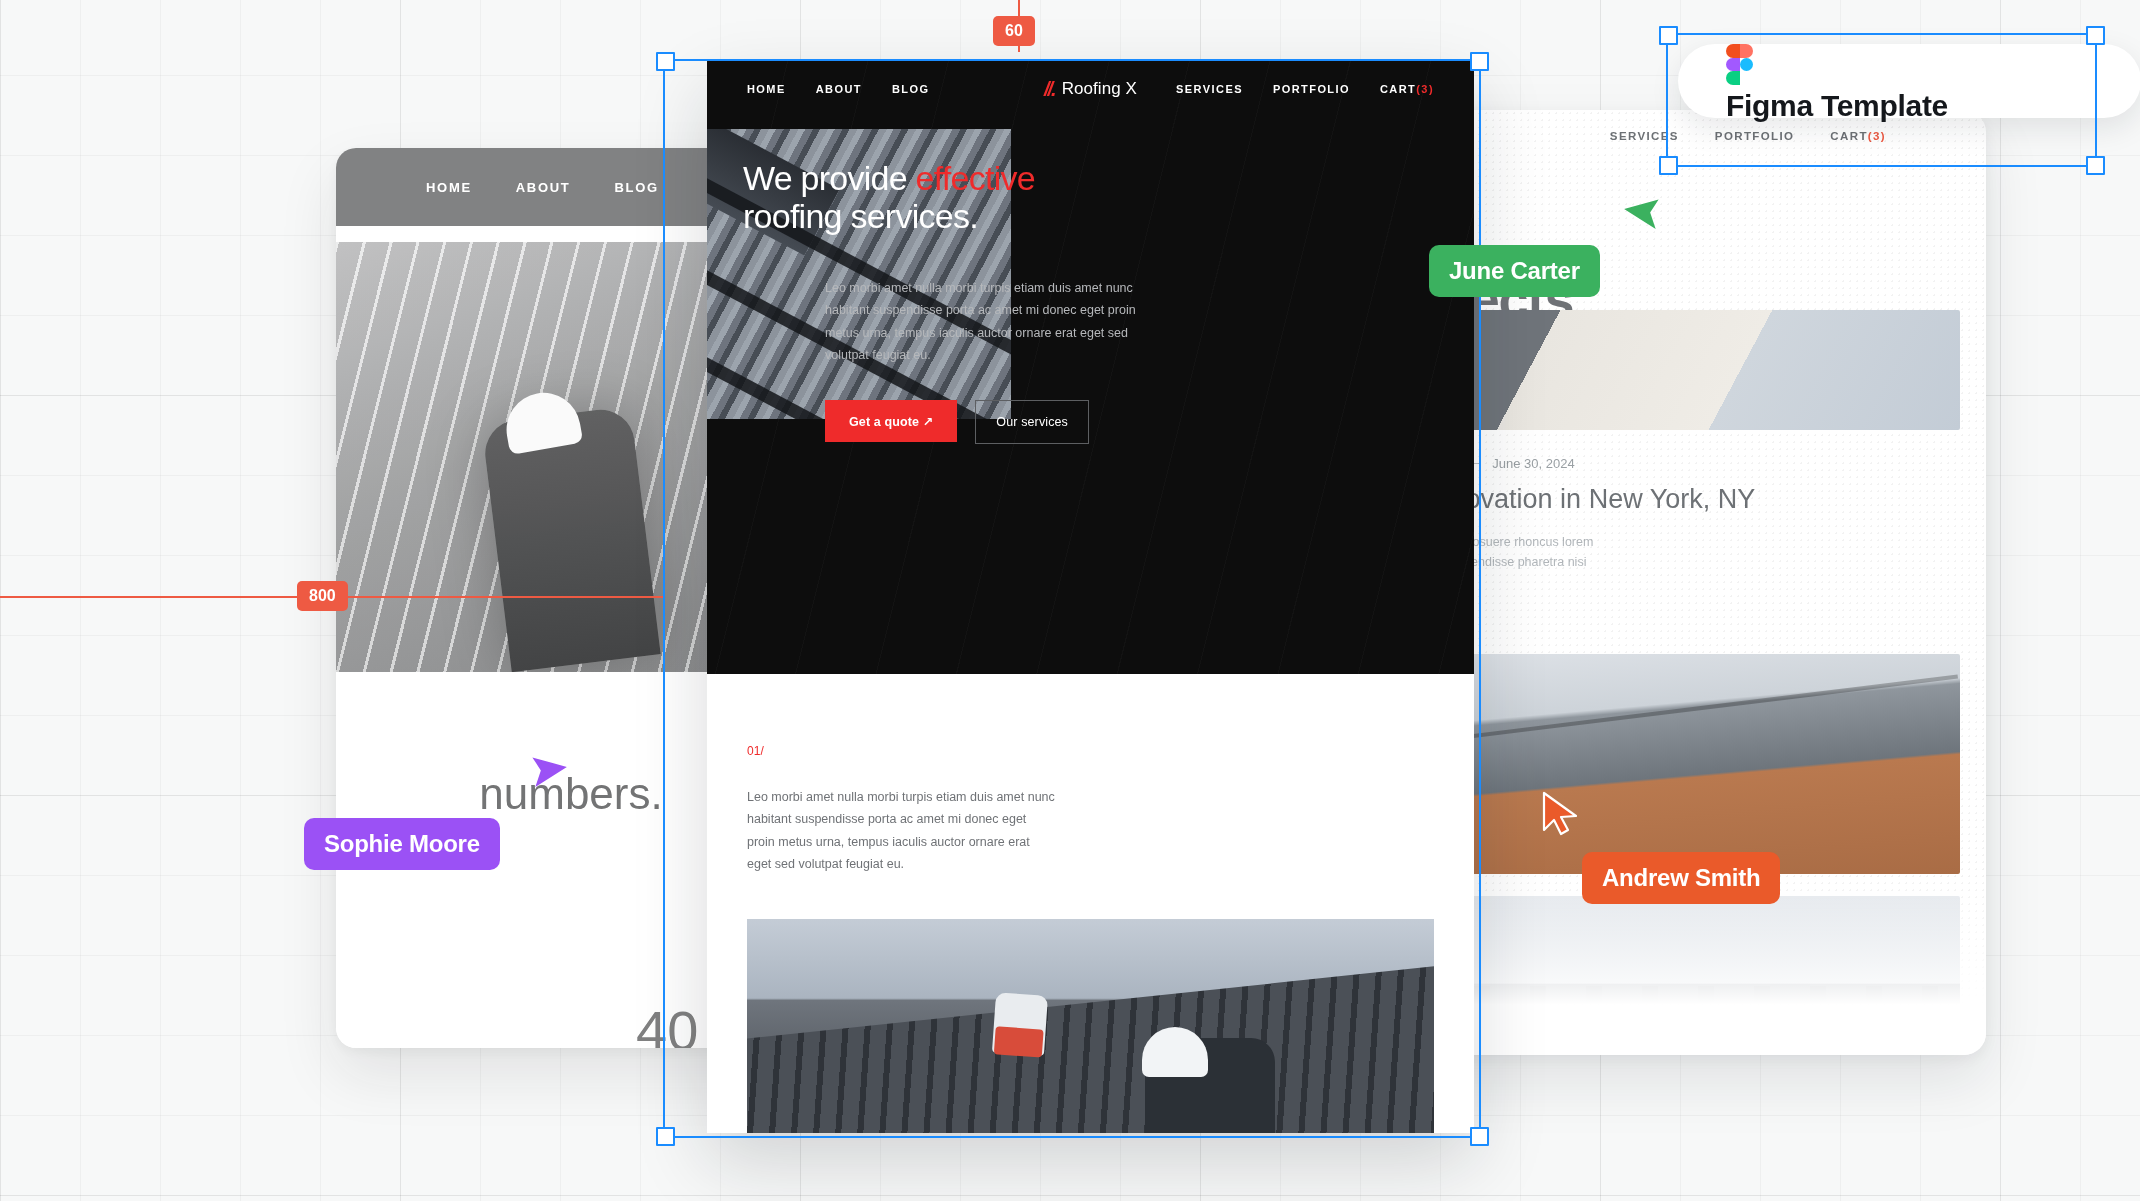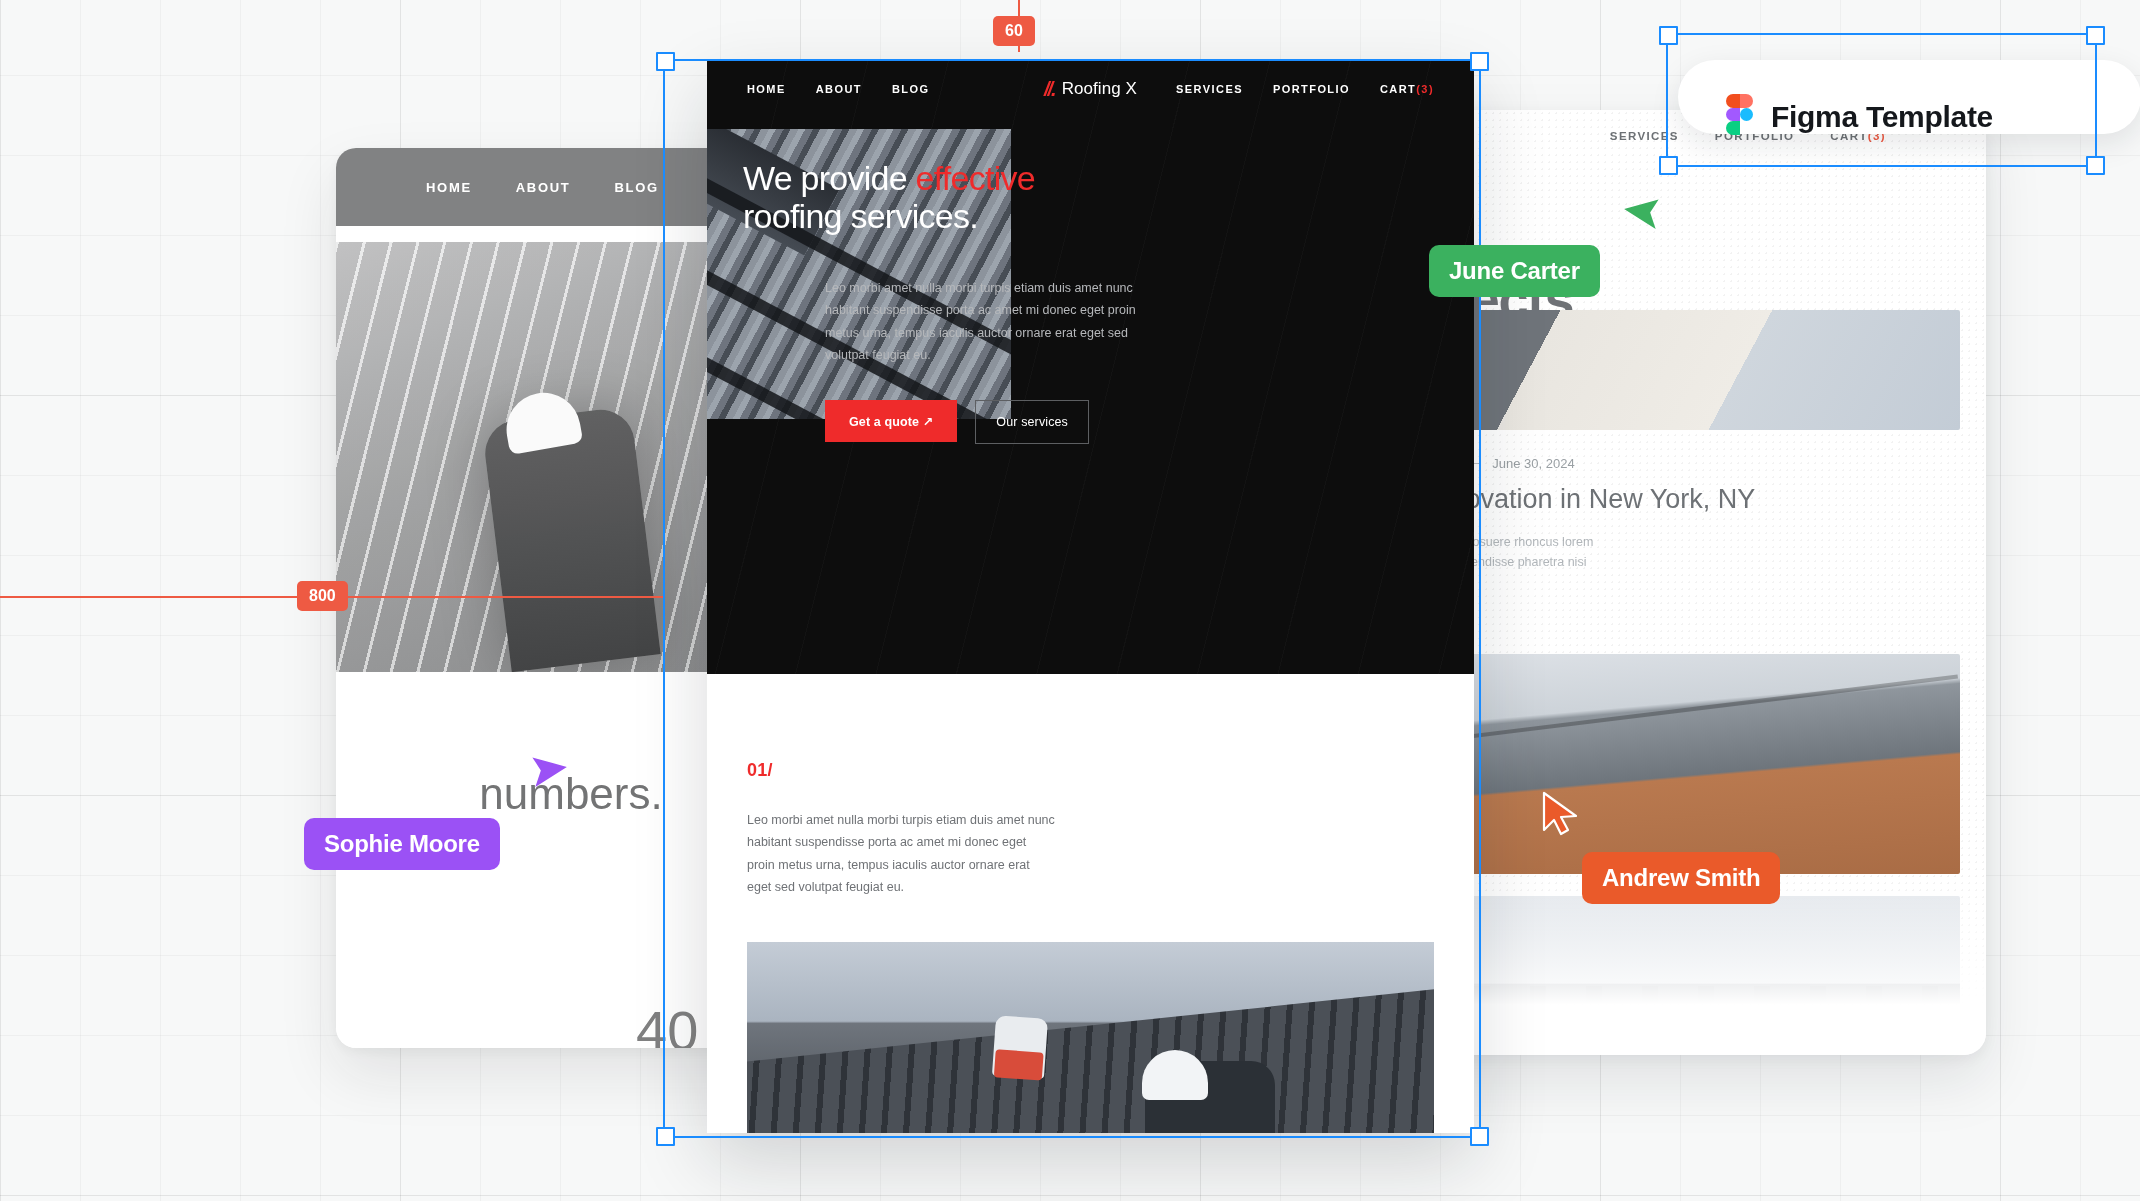--- a/index.html
+++ b/index.html
@@ -121,21 +121,21 @@
   .herotext h1{margin:0 0 0 36px;font-size:34px;line-height:1.12;color:#fff;font-weight:400;
       letter-spacing:-.022em;}
   .herotext h1 .accent{color:#ef2b2b;}
   .herotext p{margin:42px 0 0 118px;max-width:318px;font-size:12.5px;line-height:1.78;color:#b6b8bb;}
   .herobtns{margin:34px 0 0 118px;display:flex;gap:18px;}
   .btn{height:42px;display:inline-flex;align-items:center;justify-content:center;
        font-size:12.5px;font-weight:700;letter-spacing:.01em;}
   .btn-primary{background:#ef2b2b;color:#fff;padding:0 24px;}
   .btn-ghost{border:1px solid #5d5f62;color:#fff;padding:0 20px;font-weight:400;}
   .sec2{position:relative;padding:70px 40px 0 40px;}
-  .sec2 .idx{color:#ef2b2b;font-size:18px;font-weight:700;letter-spacing:.01em;margin-top:16px;}
+  .sec2 .idx{color:#ef2b2b;font-size:12px;font-weight:400;letter-spacing:.01em;}
   .sec2 .row{display:flex;gap:60px;margin-top:22px;}
   .sec2 h2{margin:0;font-size:30px;line-height:1.32;color:#121212;font-weight:700;
       letter-spacing:-.012em;flex:0 0 340px;}
   .sec2 p{margin:6px 0 0 0;font-size:12.5px;line-height:1.78;color:#6f7276;max-width:310px;}
   .sec2 .photo{margin-top:44px;height:220px;position:relative;overflow:hidden;
       background:linear-gradient(180deg,#c4ccd6 0%,#aab4c0 36%,#6f757d 37%,#3f444a 100%);}
   .sec2 .photo .roofslats{position:absolute;left:-10%;right:-10%;top:38%;bottom:-20%;
       background:repeating-linear-gradient(100deg,#4b5057 0 16px,#2f3339 16px 22px);
       transform:rotate(-6deg);}
   .sec2 .photo .person{position:absolute;left:36%;top:34%;width:52px;height:60px;
@@ -154,23 +154,23 @@
   .measure-line{position:absolute;background:#ee5a43;}
   .measure-pill{position:absolute;background:#ee5a43;color:#fff;font-size:16px;font-weight:600;
       padding:5px 12px;border-radius:5px;line-height:1.25;}
 
   
   .cursor{position:absolute;}
   .cursor .tag{position:absolute;color:#fff;font-size:24px;font-weight:700;padding:12px 20px;
       border-radius:10px;white-space:nowrap;letter-spacing:-.01em;}
 
   
-  #figma-badge{position:absolute;left:1678px;top:60px;width:415px;height:74px;background:#fff;
-      border-radius:38px;display:flex;align-items:flex-end;gap:18px;padding-left:48px;
-      box-shadow:0 10px 30px rgba(20,26,40,.10);}
+  #figma-badge{position:absolute;left:1678px;top:44px;width:415px;height:74px;background:#fff;
+      border-radius:38px;display:flex;align-items:flex-start;gap:18px;padding-left:48px;
+      box-shadow:0 10px 30px rgba(20,26,40,.10);flex-direction:column;}
   #figma-badge .label{font-size:30px;font-weight:700;color:#15181c;letter-spacing:-.01em;}
   .fig-logo{position:relative;width:27px;height:40px;flex:0 0 27px;}
   .fig-logo i{position:absolute;display:block;}
   .fig-tl{left:0;top:0;width:13.5px;height:13.5px;background:#f24e1e;border-radius:7px 0 0 7px;}
   .fig-tr{left:13.5px;top:0;width:13.5px;height:13.5px;background:#ff7262;border-radius:0 7px 7px 0;}
   .fig-ml{left:0;top:13.5px;width:13.5px;height:13.5px;background:#a259ff;border-radius:7px 0 0 7px;}
   .fig-mr{left:13.5px;top:13.5px;width:13.5px;height:13.5px;background:#1abcfe;border-radius:50%;}
   .fig-bl{left:0;top:27px;width:13.5px;height:13.5px;background:#0acf83;border-radius:7px 0 0 7px;}
 </style>
 </head>

